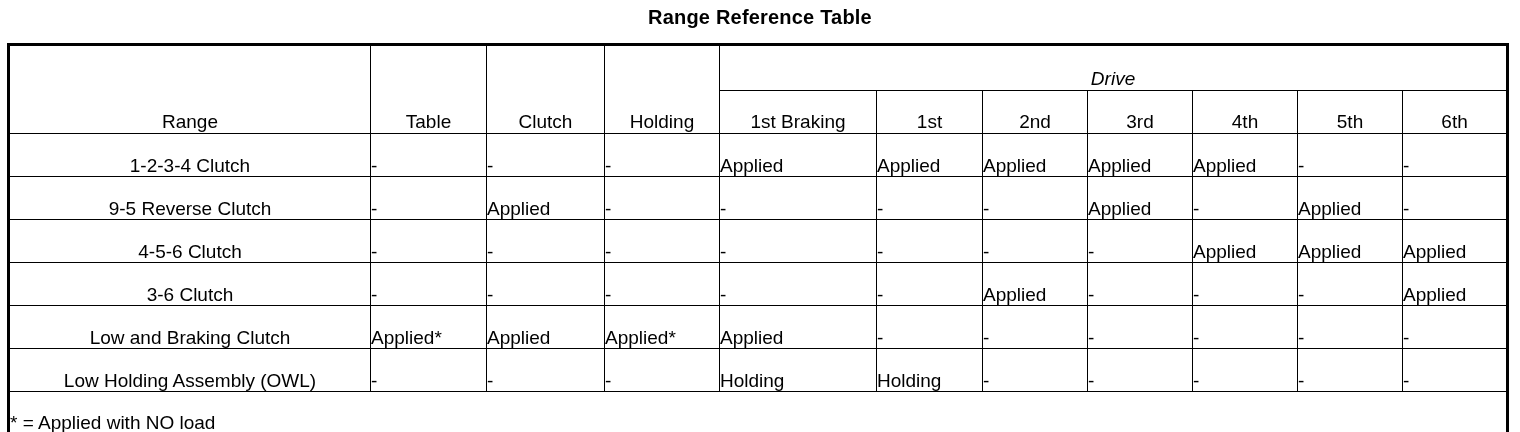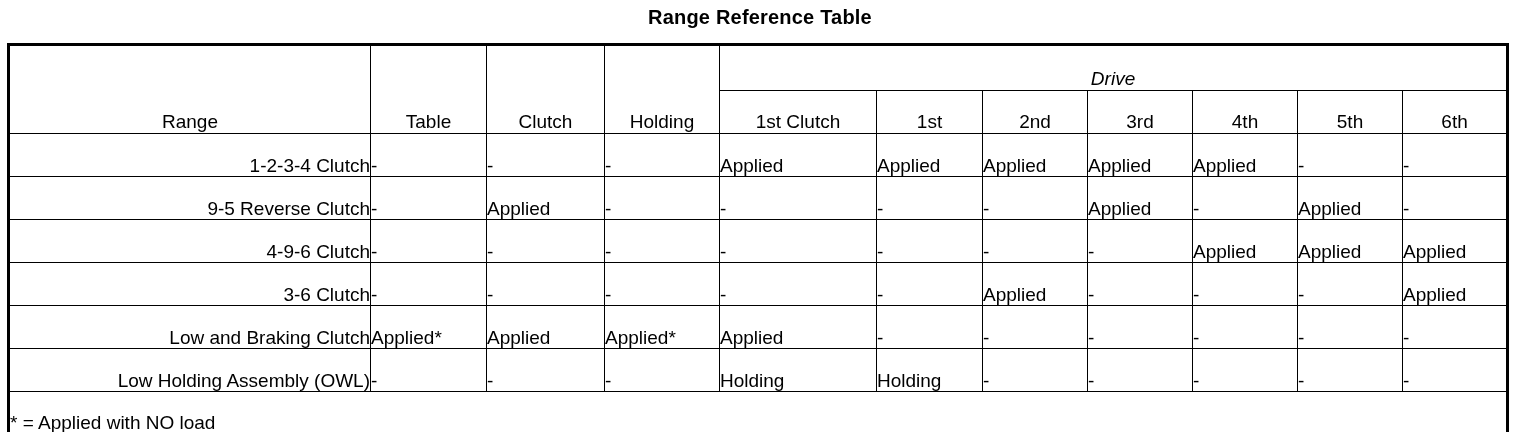--- a/index.html
+++ b/index.html
@@ -74,21 +74,21 @@
     height: 42px;
   }
   td.cell {
     height: 42px;
     text-align: left;
     padding-left: 7px;
     vertical-align: middle;
     line-height: 20px;
   }
   td.rowlabel {
-    text-align: right;
+    text-align: center;
     padding-left: 8px;
   }
   td.foot {
     height: 42px;
     text-align: left;
     padding-left: 8px;
     vertical-align: middle;
     border-top: 3px solid #000;
   }
   
@@ -128,21 +128,21 @@
       </colgroup>
       <thead>
         <tr>
           <th class="hd range-head" rowspan="2">Range</th>
           <th class="hd range-head" rowspan="2">Table</th>
           <th class="hd range-head" rowspan="2">Clutch</th>
           <th class="hd range-head" rowspan="2">Holding</th>
           <th class="hd drive-head" colspan="7">Drive</th>
         </tr>
         <tr class="subhead">
-          <th class="hd">1st Clutch</th>
+          <th class="hd">1st Braking</th>
           <th class="hd">1st</th>
           <th class="hd">2nd</th>
           <th class="hd">3rd</th>
           <th class="hd">4th</th>
           <th class="hd">5th</th>
           <th class="hd">6th</th>
         </tr>
       </thead>
       <tbody>
 
@@ -168,21 +168,21 @@
           <td class="cell">-</td>
           <td class="cell">-</td>
           <td class="cell">-</td>
           <td class="cell">Applied</td>
           <td class="cell">-</td>
           <td class="cell">Applied</td>
           <td class="cell">-</td>
         </tr>
 
         <tr>
-          <td class="cell rowlabel">4-9-6 Clutch</td>
+          <td class="cell rowlabel">4-5-6 Clutch</td>
           <td class="cell">-</td>
           <td class="cell">-</td>
           <td class="cell">-</td>
           <td class="cell">-</td>
           <td class="cell">-</td>
           <td class="cell">-</td>
           <td class="cell">-</td>
           <td class="cell">Applied</td>
           <td class="cell">Applied</td>
           <td class="cell">Applied</td>

